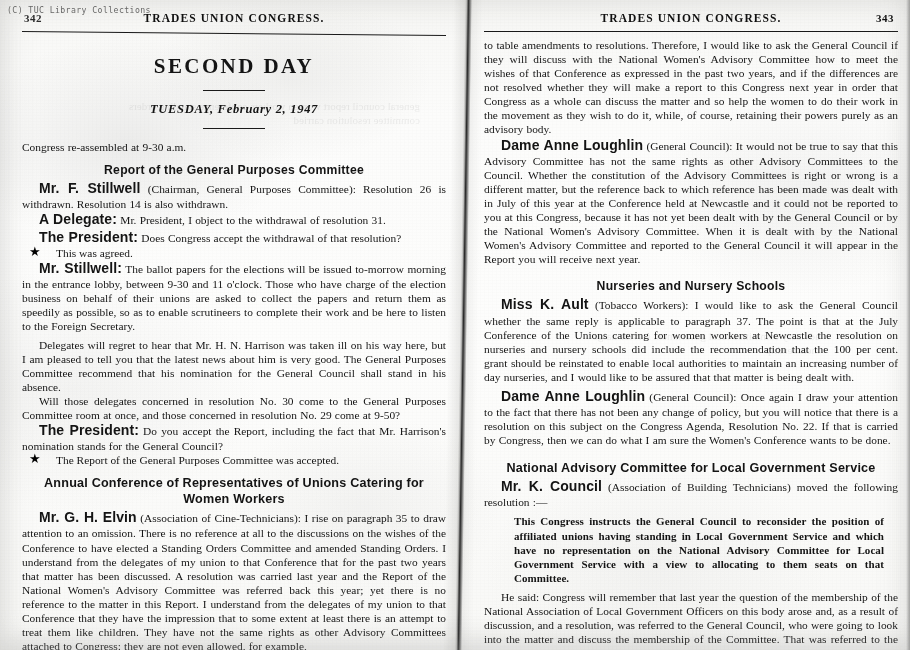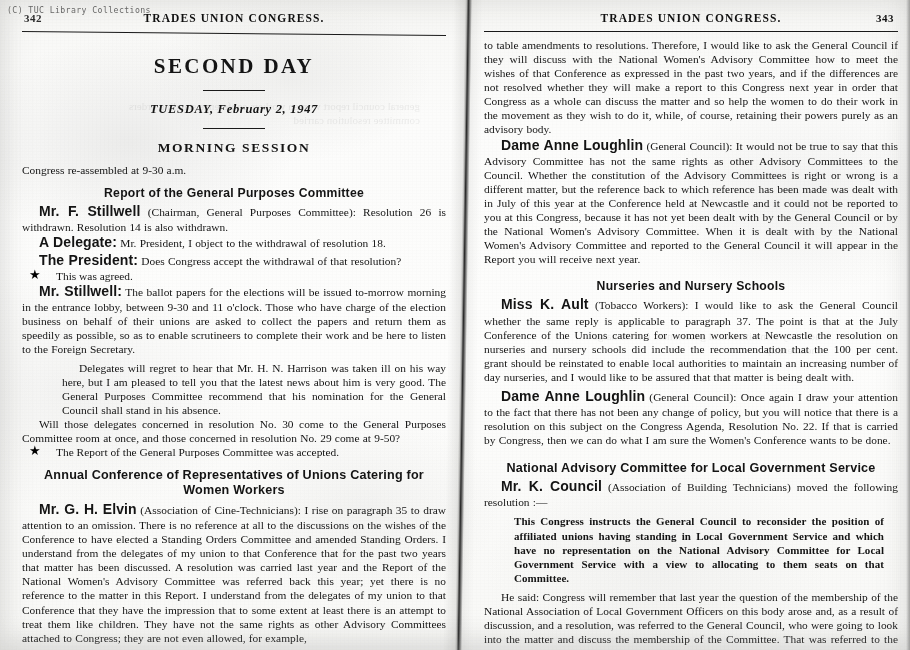--- a/index.html
+++ b/index.html
@@ -287,41 +287,41 @@
       <div class="runhead">
         <span class="folio">342</span>
         <span class="title">TRADES UNION CONGRESS.</span>
       </div>
       <div class="rule"></div>
 
       <div class="day-head">SECOND DAY</div>
       <div class="ornament"></div>
       <div class="date-head">TUESDAY, February 2, 1947</div>
       <div class="ornament"></div>
-      <div class="session-head">MORNING SESSION</div>
 
       <p class="body hang">Congress re-assembled at 9-30 a.m.</p>
 
       <div class="sec-head">Report of the General Purposes Committee</div>
 
       <p class="body indent"><span class="spk">Mr. F. Stillwell</span><span> (Chairman, General Purposes Committee): Resolution 26 is withdrawn. Resolution 14 is also withdrawn.</span></p>
 
-      <p class="body indent"><span class="spk">A Delegate:</span><span> Mr. President, I object to the withdrawal of resolution 18.</span></p>
+      <p class="body indent"><span class="spk">A Delegate:</span><span> Mr. President, I object to the withdrawal of resolution 31.</span></p>
 
 
       <p class="body indent"><span class="spk">The President:</span><span> Does Congress accept the withdrawal of that resolution?</span></p>
 
       <p class="starline"><span class="star">★</span><span>This was agreed.</span></p>
 
       <p class="body indent"><span class="spk">Mr. Stillwell:</span><span> The ballot papers for the elections will be issued to-morrow morning in the entrance lobby, between 9-30 and 11 o'clock. Those who have charge of the election business on behalf of their unions are asked to collect the papers and return them as speedily as possible, so as to enable scrutineers to complete their work and be here to listen to the Foreign Secretary.</span></p>
 
-      <p class="body indent" style="margin-top:4px;margin-left:40px;"><span>Delegates will regret to hear that Mr. H. N. Harrison was taken ill on his way here, but I am pleased to tell you that the latest news about him is very good. The General Purposes Committee recommend that his nomination for the General Council shall stand in his absence.</span></p>
+      <p class="body indent" style="margin-top:4px;"><span>Delegates will regret to hear that Mr. H. N. Harrison was taken ill on his way here, but I am pleased to tell you that the latest news about him is very good. The General Purposes Committee recommend that his nomination for the General Council shall stand in his absence.</span></p>
 
       <p class="body indent"><span>Will those delegates concerned in resolution No. 30 come to the General Purposes Committee room at once, and those concerned in resolution No. 29 come at 9-50?</span></p>
 
+      <p class="body indent"><span class="spk">The President:</span><span> Do you accept the Report, including the fact that Mr. Harrison's nomination stands for the General Council?</span></p>
 
       <p class="starline"><span class="star">★</span><span>The Report of the General Purposes Committee was accepted.</span></p>
 
       <div class="sec-head wide">Annual Conference of Representatives of Unions Catering for Women Workers</div>
 
       <p class="body indent"><span class="spk">Mr. G. H. Elvin</span><span> (Association of Cine-Technicians): I rise on paragraph 35 to draw attention to an omission. There is no reference at all to the discussions on the wishes of the Conference to have elected a Standing Orders Committee and amended Standing Orders. I understand from the delegates of my union to that Conference that for the past two years that matter has been discussed. A resolution was carried last year and the Report of the National Women's Advisory Committee was referred back this year; yet there is no reference to the matter in this Report. I understand from the delegates of my union to that Conference that they have the impression that to some extent at least there is an attempt to treat them like children. They have not the same rights as other Advisory Committees attached to Congress; they are not even allowed, for example,</span></p>
 
     </div>
   </div>
 

